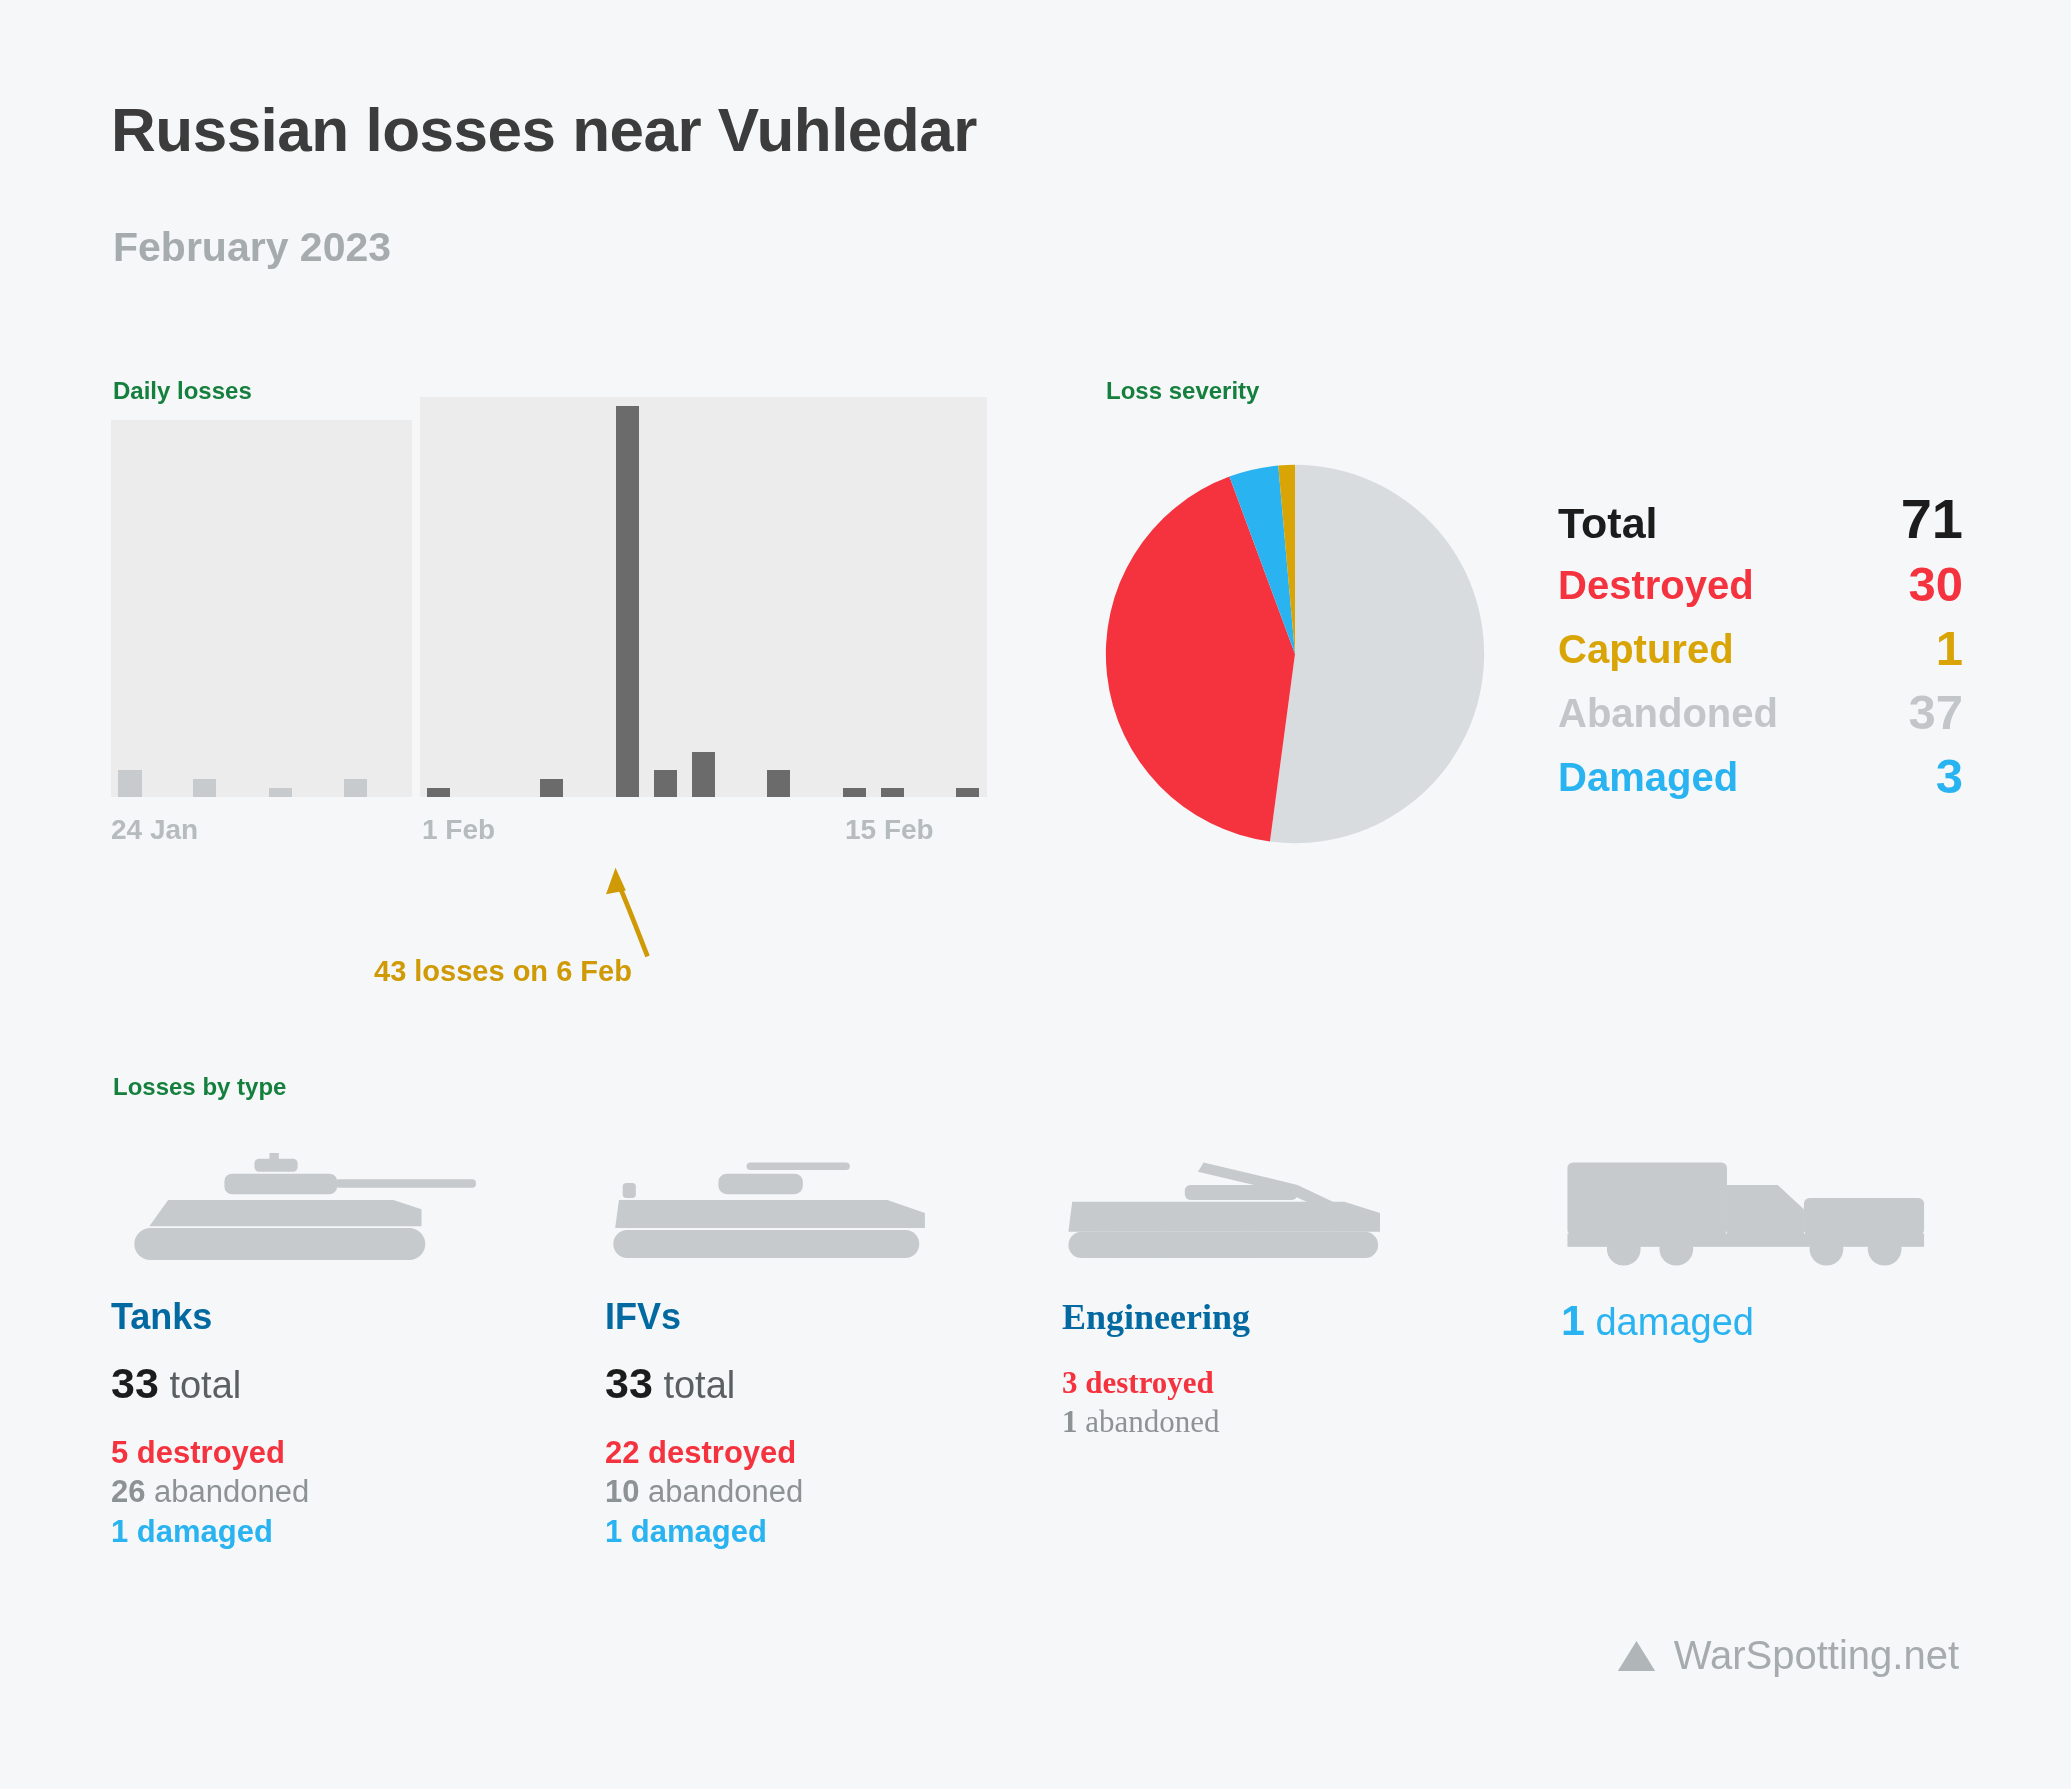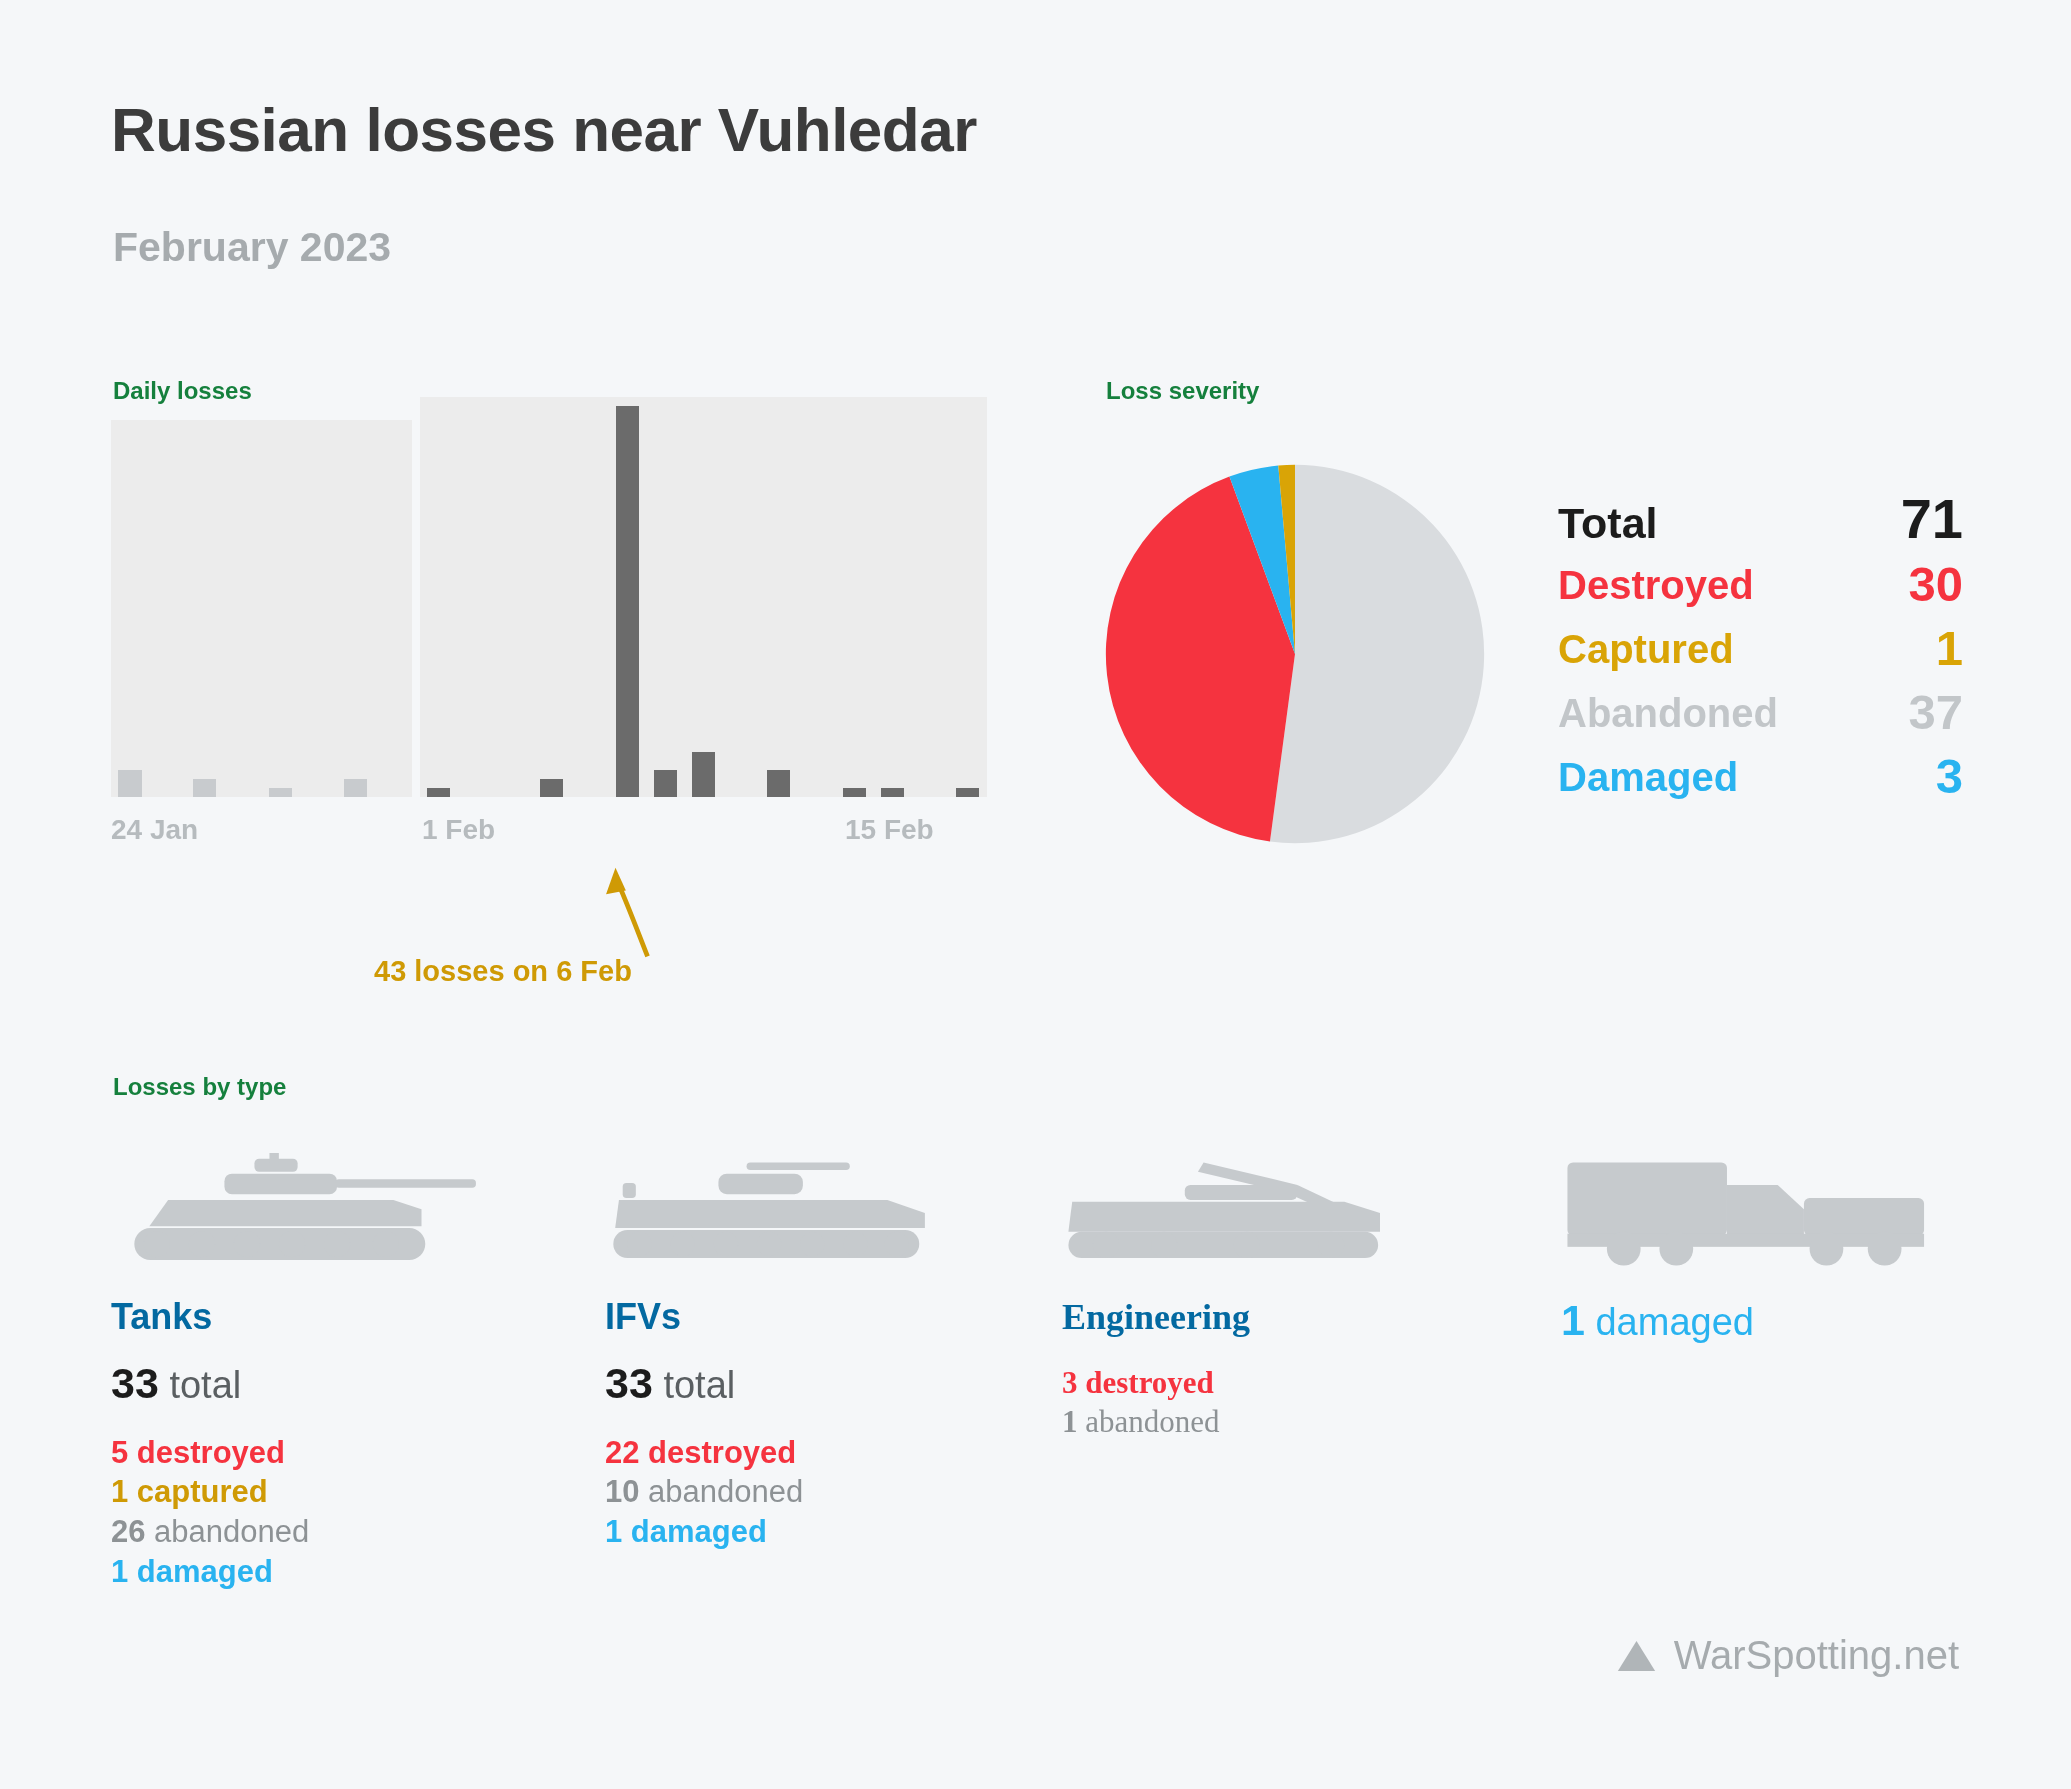--- a/index.html
+++ b/index.html
@@ -311,21 +311,20 @@
         <circle cx="192" cy="97" r="14"></circle>
         <circle cx="240" cy="97" r="14"></circle>
         <circle cx="292" cy="97" r="14"></circle>
       </g>
     </svg>
         </div>
         <div class="type-name">Tanks</div>
         <div class="type-total"><b>33</b><span> total</span></div>
         <div class="type-lines">
           <div class="type-line destroyed"><b>5</b> destroyed</div>
-          <div class="type-line captured"><b>1</b> captured</div>
           <div class="type-line abandoned"><b>26</b> abandoned</div>
           <div class="type-line damaged"><b>1</b> damaged</div>
         </div>
       </div>
       <div class="type-col c1">
         <div class="type-icon">
           <svg width="377" height="122" viewBox="0 0 400 130">
       <g fill="#c6cacd">
         <rect x="150" y="10" width="110" height="8" rx="4"></rect>
         <rect x="120" y="22" width="90" height="22" rx="9"></rect>

